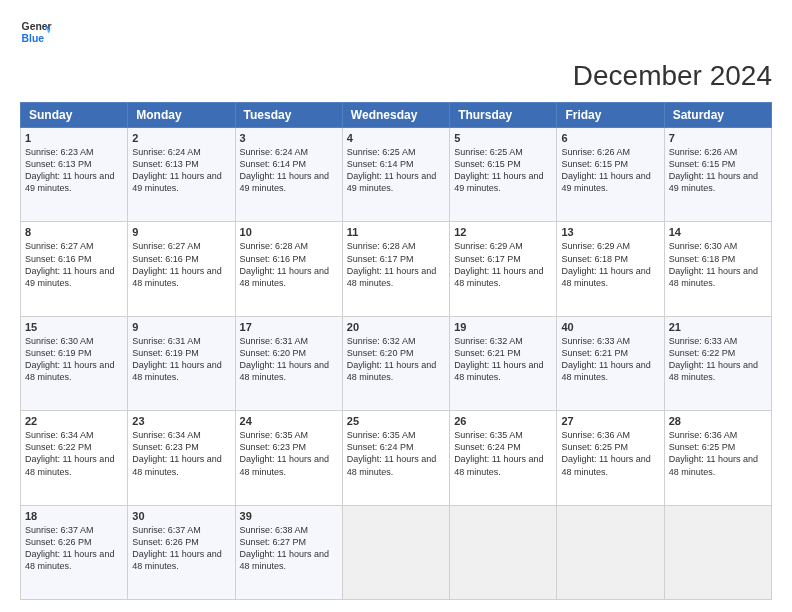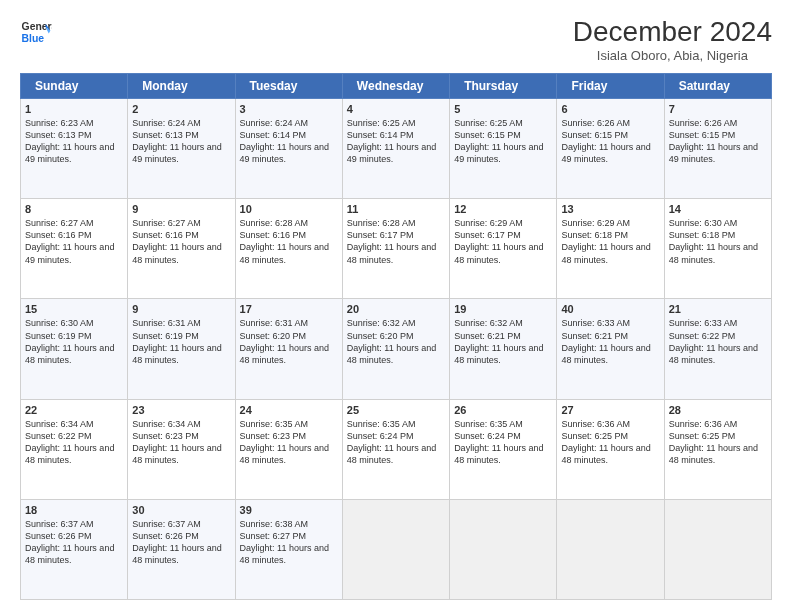--- a/index.html
+++ b/index.html
@@ -26,21 +26,22 @@
     .logo {
       display: flex;
       align-items: center;
       gap: 4px;
     }
     .logo-icon {
       width: 32px;
       height: 32px;
     }
     .title-block {
-      text-align: center;
+      text-align: left;
+      margin-top: 44px;
     }
     .main-title {
       font-size: 28px;
       font-weight: 300;
       color: #333;
     }
     .subtitle {
       font-size: 13px;
       color: #555;
     }
@@ -48,21 +49,21 @@
       width: 100%;
       border-collapse: collapse;
       flex: 1;
       table-layout: fixed;
     }
     thead th {
       background-color: #3d6db5;
       color: #fff;
       font-size: 12px;
       font-weight: bold;
-      padding: 5px 14px;
+      padding: 5px 8px;
       text-align: left;
       border: 1px solid #5580c0;
     }
     tbody td {
       border: 1px solid #d0d0d0;
       vertical-align: top;
       padding: 4px 4px;
       font-size: 9.5px;
       color: #333;
       height: 80px;
@@ -96,21 +97,20 @@
     <div class="logo">
       <svg class="logo-icon" viewBox="0 0 40 40">
         <text x="2" y="18" font-size="13" font-weight="bold" fill="#333" font-family="Arial">General</text>
         <text x="2" y="32" font-size="13" font-weight="bold" fill="#1a73e8" font-family="Arial">Blue</text>
         <polygon points="32,10 38,18 32,14" fill="#1a73e8"></polygon>
         <polygon points="32,14 38,18 36,22" fill="#5aabff"></polygon>
       </svg>
     </div>
     <div class="title-block">
       <div class="main-title">December 2024</div>
-      <div class="subtitle">Isiala Oboro, Abia, Nigeria</div>
     </div>
   </div>
 
   <table>
     <thead>
       <tr>
         <th>Sunday</th>
         <th>Monday</th>
         <th>Tuesday</th>
         <th>Wednesday</th>

